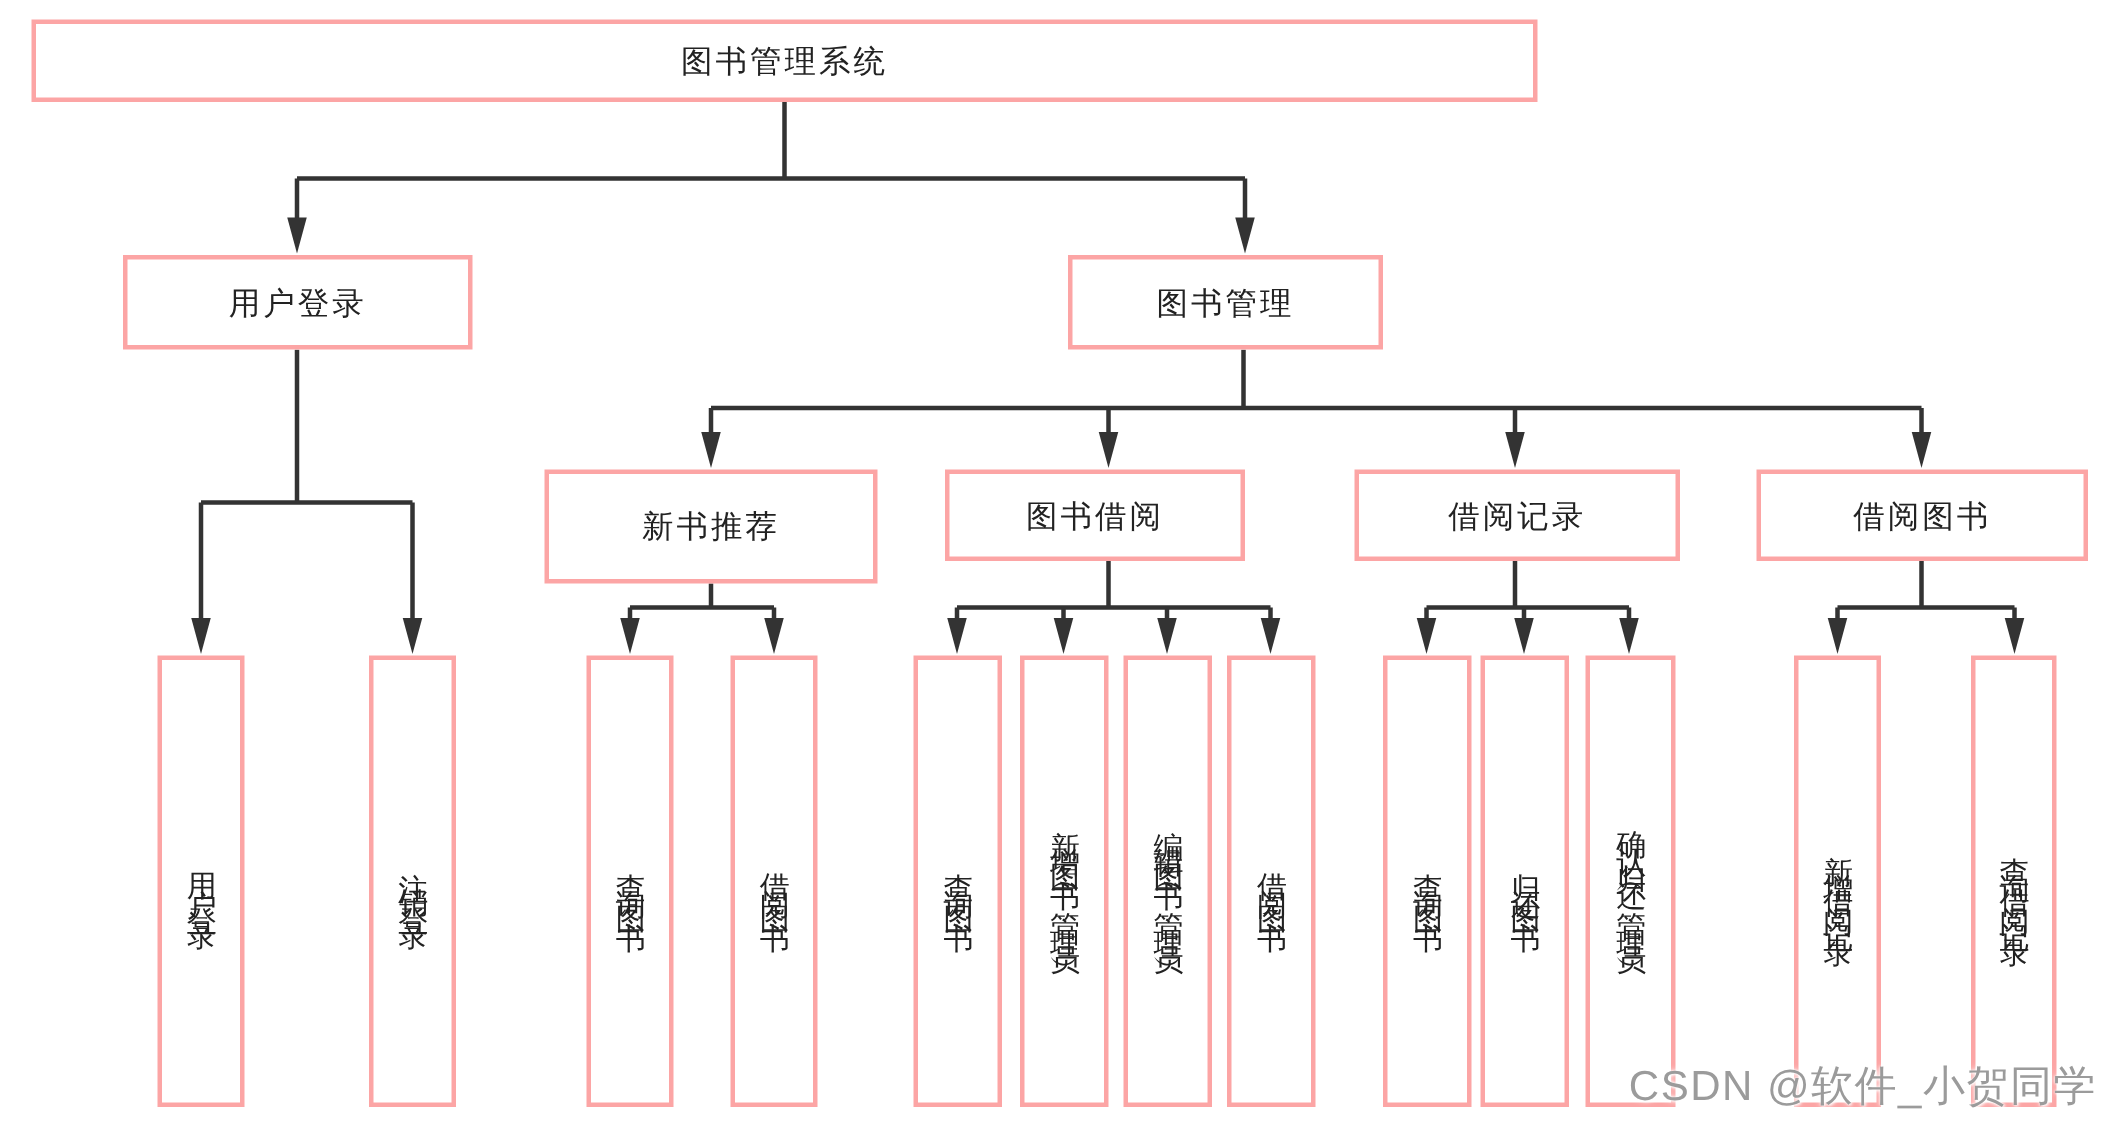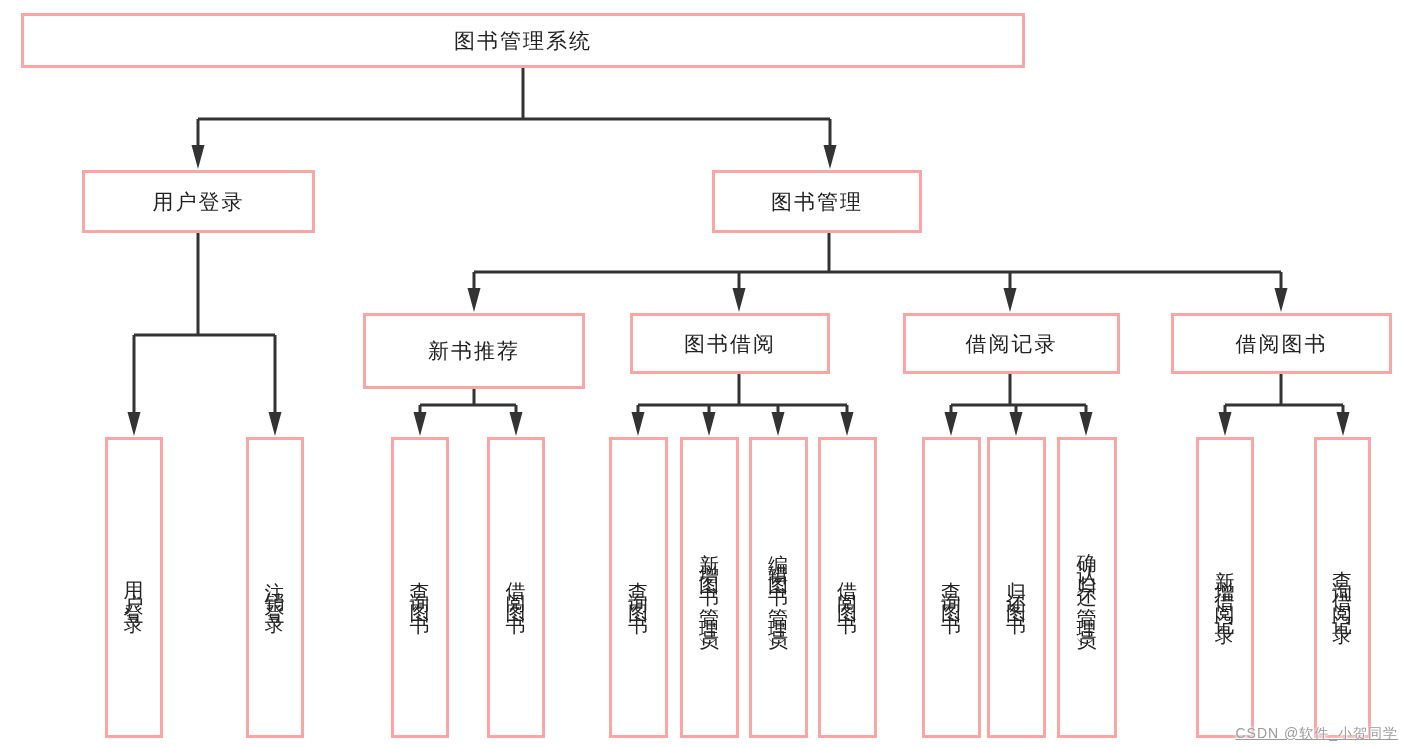--- a/index.html
+++ b/index.html
@@ -37,27 +37,26 @@
     writing-mode: vertical-rl;
     font-size: 20px;
     letter-spacing: 11px;
     line-height: 1;
     white-space: nowrap;
   }
   .watermark {
     position: absolute;
     right: 7px;
     bottom: 4px;
-    font-size: 14px;
+    font-size: 28px;
     letter-spacing: 1px;
     color: #9b9b9b;
     text-shadow: 0 0 2px #ffffff, 0 0 4px #ffffff, 1px 1px 2px #ffffff;
     z-index: 5;
     white-space: nowrap;
-    text-decoration: underline;
   }
 </style>
 </head>
 <body>
 
 <div class="canvas">
 
   <svg class="wires" viewBox="0 0 1405 747">
     <g stroke="#333333" stroke-width="3" fill="none">
 

